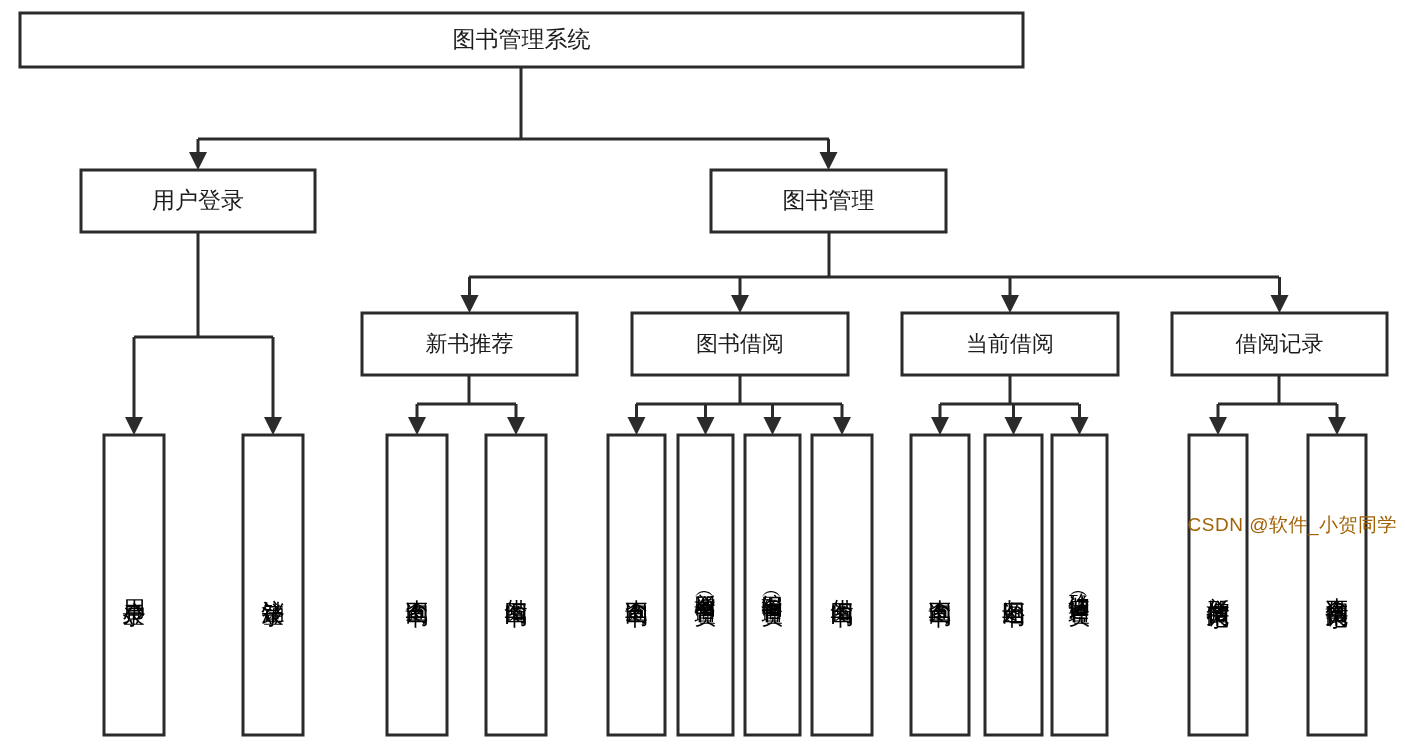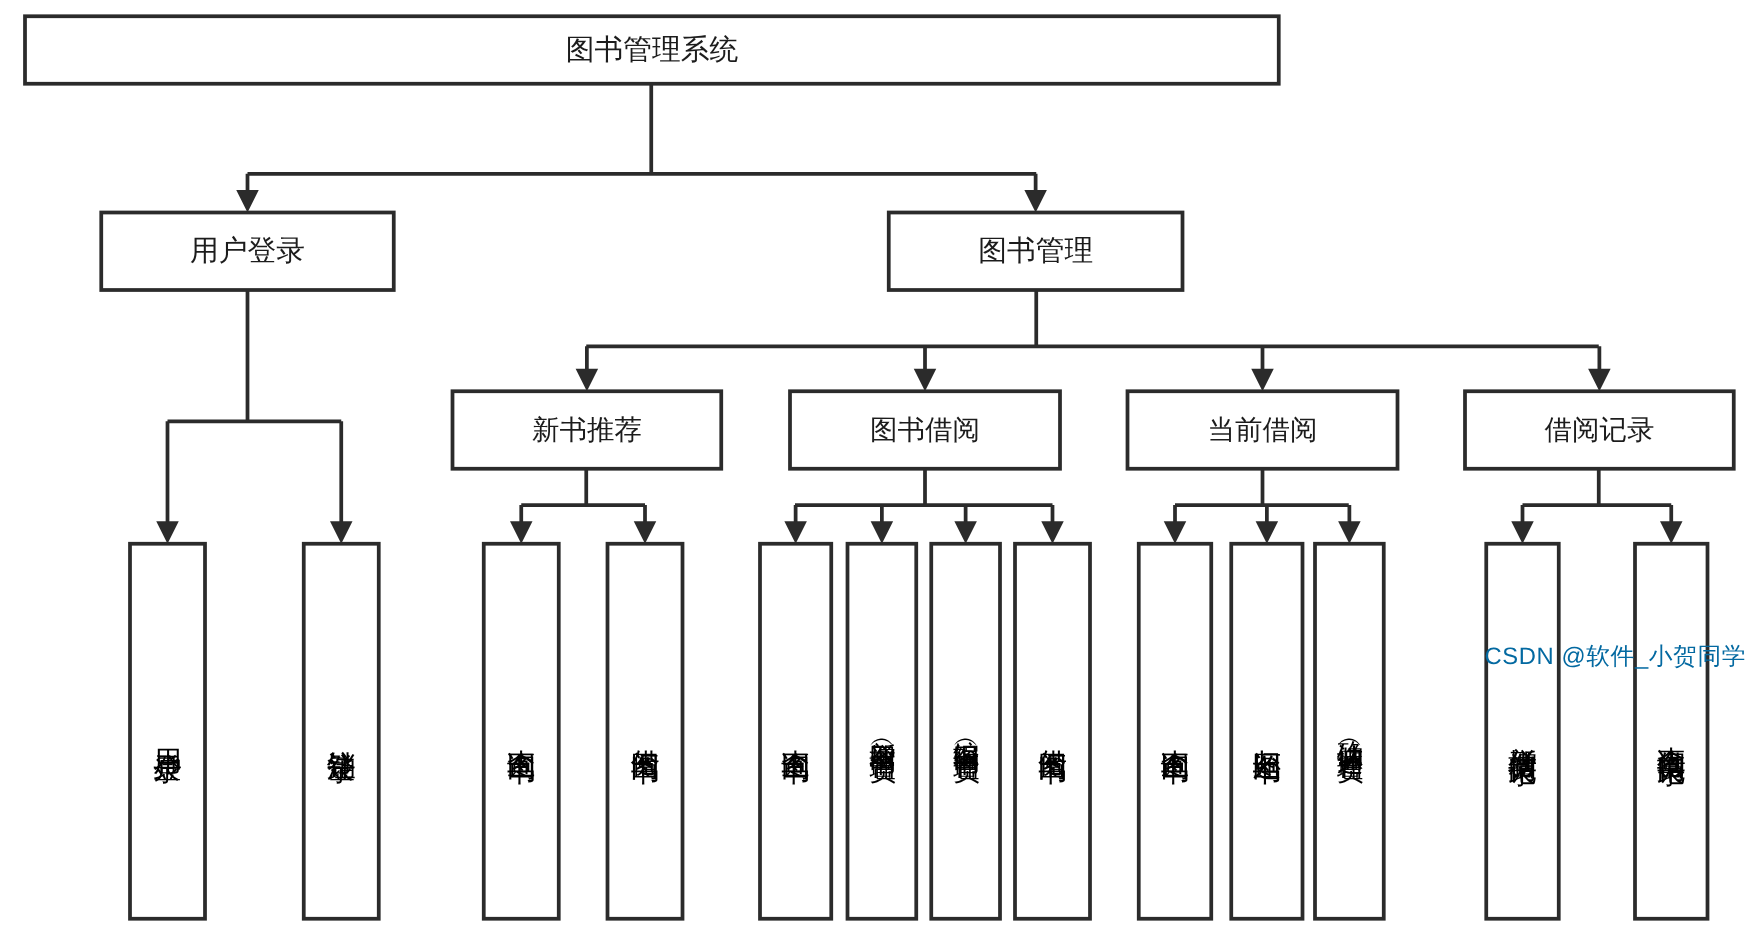--- a/index.html
+++ b/index.html
@@ -67,21 +67,21 @@
   }
   .arrow-head {
     fill: #2b2b2b;
   }
   .watermark {
     position: absolute;
     right: 8px;
     bottom: 4px;
     font-family: "Liberation Sans", "DejaVu Sans", sans-serif;
     font-size: 19px;
-    color: #0369a1;
+    color: #a16207;
     white-space: nowrap;
     letter-spacing: 0.5px;
   }
 </style>
 </head>
 <body>
 
 <div id="diagram-root">
   <svg class="diagram" viewBox="0 0 1405 747">
     <g id="connectors-layer">

